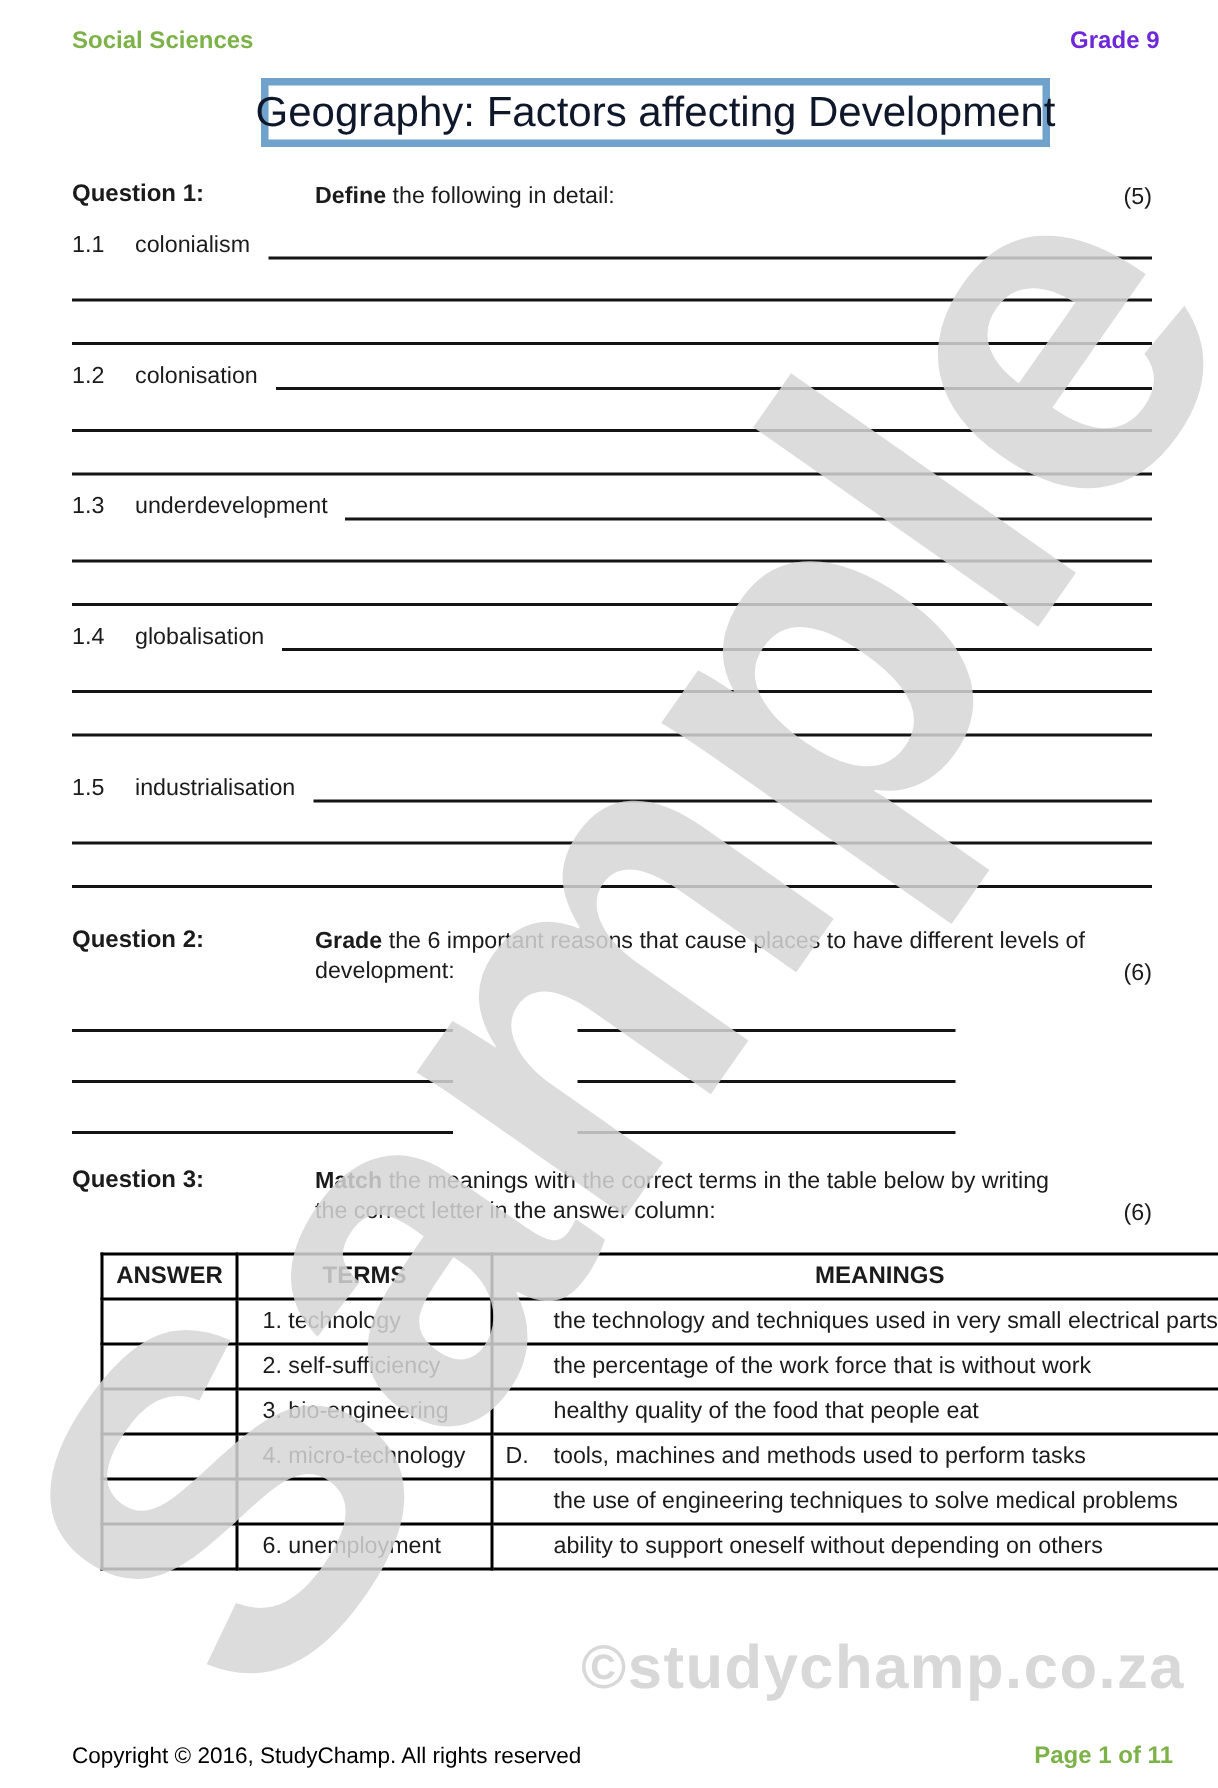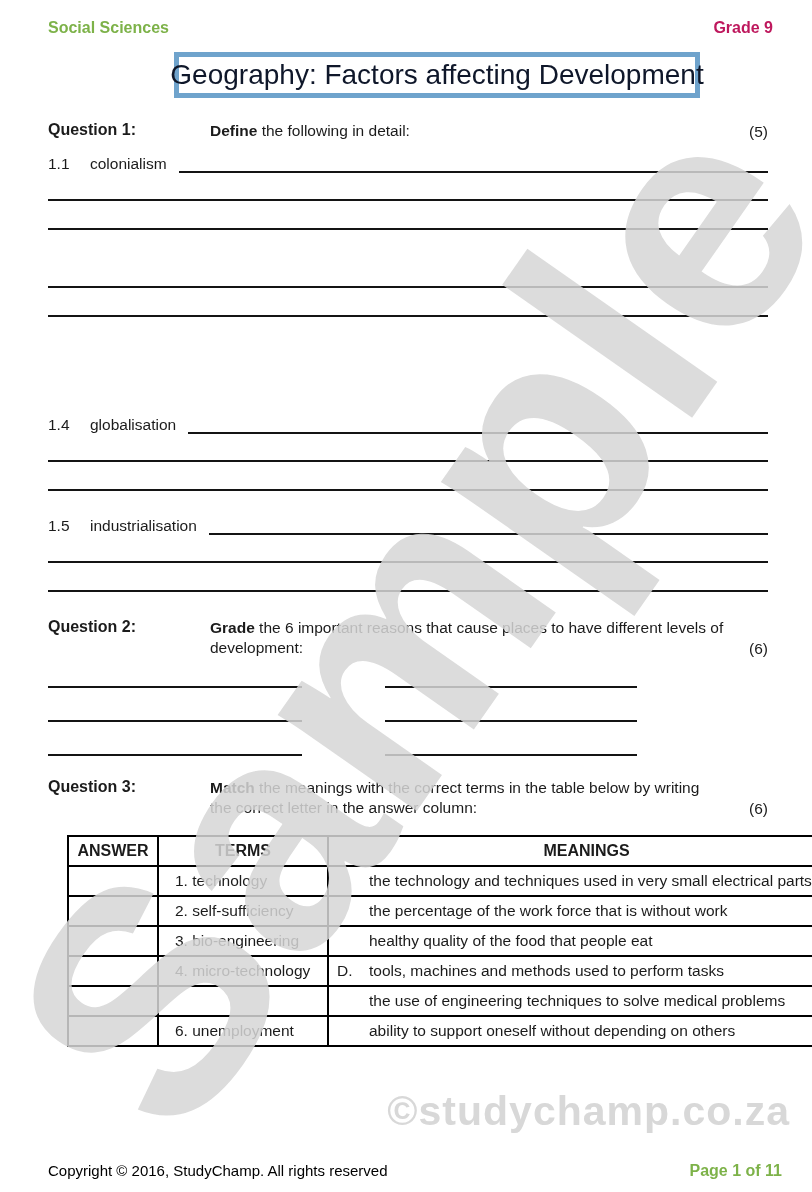--- a/index.html
+++ b/index.html
@@ -4,21 +4,21 @@
 <style>
   html,body{margin:0;padding:0;background:#888;}
   .page{
     position:relative; width:812px; height:1192px; background:#ffffff;
     margin:0 auto; overflow:hidden;
     font-family:"Liberation Sans","DejaVu Sans",sans-serif;
     font-size:15.5px; color:#1b1b1b;
   }
   
   .subject{position:absolute; left:48px; top:19px; font-weight:bold; font-size:16px; color:#7db249;text-align:right;}
-  .grade{position:absolute; top:19px; right:39px; font-weight:bold; font-size:16px; color:#be185d;}
+  .grade{position:absolute; top:19px; right:39px; font-weight:bold; font-size:16px; color:#6d28d9;}
   .titlebox{
     position:absolute; left:174px; top:52px; width:516px; height:36px;
     border:5px solid #6fa3cc; display:flex; align-items:center; justify-content:center;
   }
   .titlebox span{font-weight:normal; font-size:28px; color:#0f172a; white-space:nowrap;}
   
   .qrow{position:absolute; left:48px; right:44px; display:flex; align-items:flex-start;}
   .qlabel{flex:0 0 162px; font-weight:bold; font-size:16px;}
   .qtext{flex:1 1 auto; max-width:515px; line-height:20px;}
   .qtext b{font-weight:bold;}
@@ -91,24 +91,38 @@
     <div class="term-row">
       <span class="inum">1.1</span>
       <span class="iterm">colonialism</span>
       <span class="iline"></span>
     </div>
     <div class="fline fl2"></div>
     <div class="fline fl3"></div>
   </div>
 
   <div class="q1-item" style="top:242px">
-    <div class="fline fl2"></div>
-    <div class="fline fl3"></div>
-  </div>
-
+    <div class="term-row">
+      <span class="inum">1.2</span>
+      <span class="iterm">colonisation</span>
+      <span class="iline"></span>
+    </div>
+    <div class="fline fl2"></div>
+    <div class="fline fl3"></div>
+  </div>
+
+  <div class="q1-item" style="top:329px">
+    <div class="term-row">
+      <span class="inum">1.3</span>
+      <span class="iterm">underdevelopment</span>
+      <span class="iline"></span>
+    </div>
+    <div class="fline fl2"></div>
+    <div class="fline fl3"></div>
+  </div>
 
   <div class="q1-item" style="top:416px">
     <div class="term-row">
       <span class="inum">1.4</span>
       <span class="iterm">globalisation</span>
       <span class="iline"></span>
     </div>
     <div class="fline fl2"></div>
     <div class="fline fl3"></div>
   </div>

